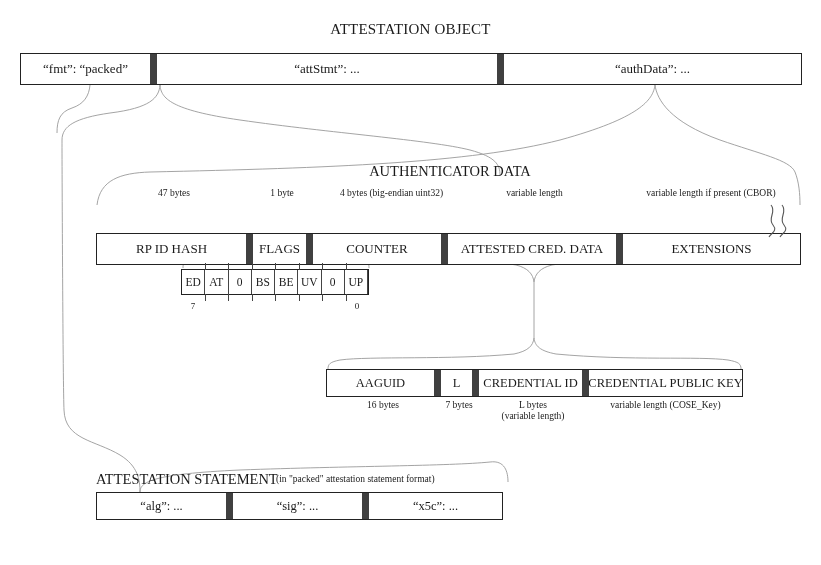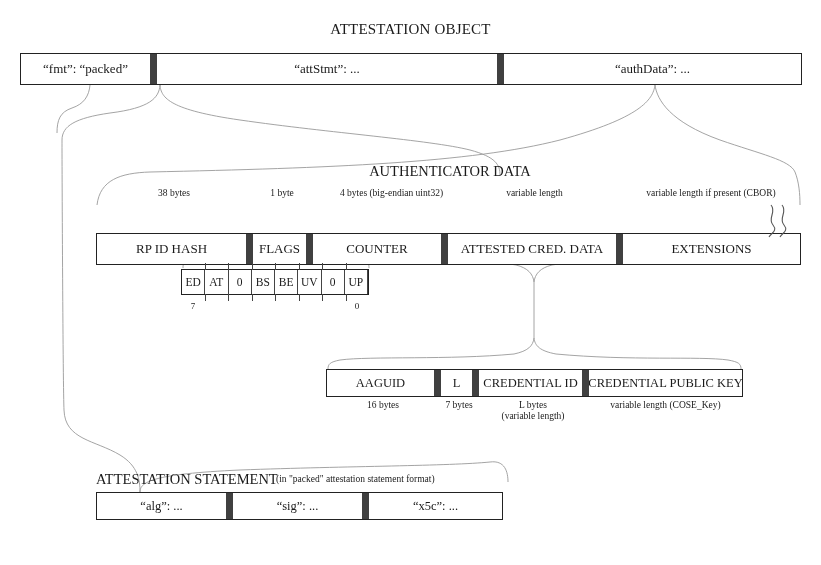--- a/index.html
+++ b/index.html
@@ -127,21 +127,21 @@
   <div class="title" style="left:0; top:21px; width:821px;">ATTESTATION OBJECT</div>
 
   <div class="row" id="row-attobj">
     <div class="cell" style="width:136px;">“fmt”: “packed”</div>
     <div class="cell" style="width:347px;">“attStmt”: ...</div>
     <div class="cell" style="width:297px;">“authData”: ...</div>
   </div>
 
   <div class="section-title" style="left:220px; top:163px; width:460px;">AUTHENTICATOR DATA</div>
 
-  <div class="note" style="left:96px; top:188px; width:156px;">38 bytes</div>
+  <div class="note" style="left:96px; top:188px; width:156px;">47 bytes</div>
   <div class="note" style="left:252px; top:188px; width:60px;">1 byte</div>
   <div class="note" style="left:244px; top:188px; width:295px;">4 bytes (big-endian uint32)</div>
   <div class="note" style="left:447px; top:188px; width:175px;">variable length</div>
   <div class="note" style="left:622px; top:188px; width:178px;">variable length if present (CBOR)</div>
 
   <div class="row" id="row-authdata">
     <div class="cell" style="width:156px;">RP ID HASH</div>
     <div class="cell" style="width:60px;">FLAGS</div>
     <div class="cell" style="width:135px;">COUNTER</div>
     <div class="cell" style="width:175px;">ATTESTED CRED. DATA</div>

